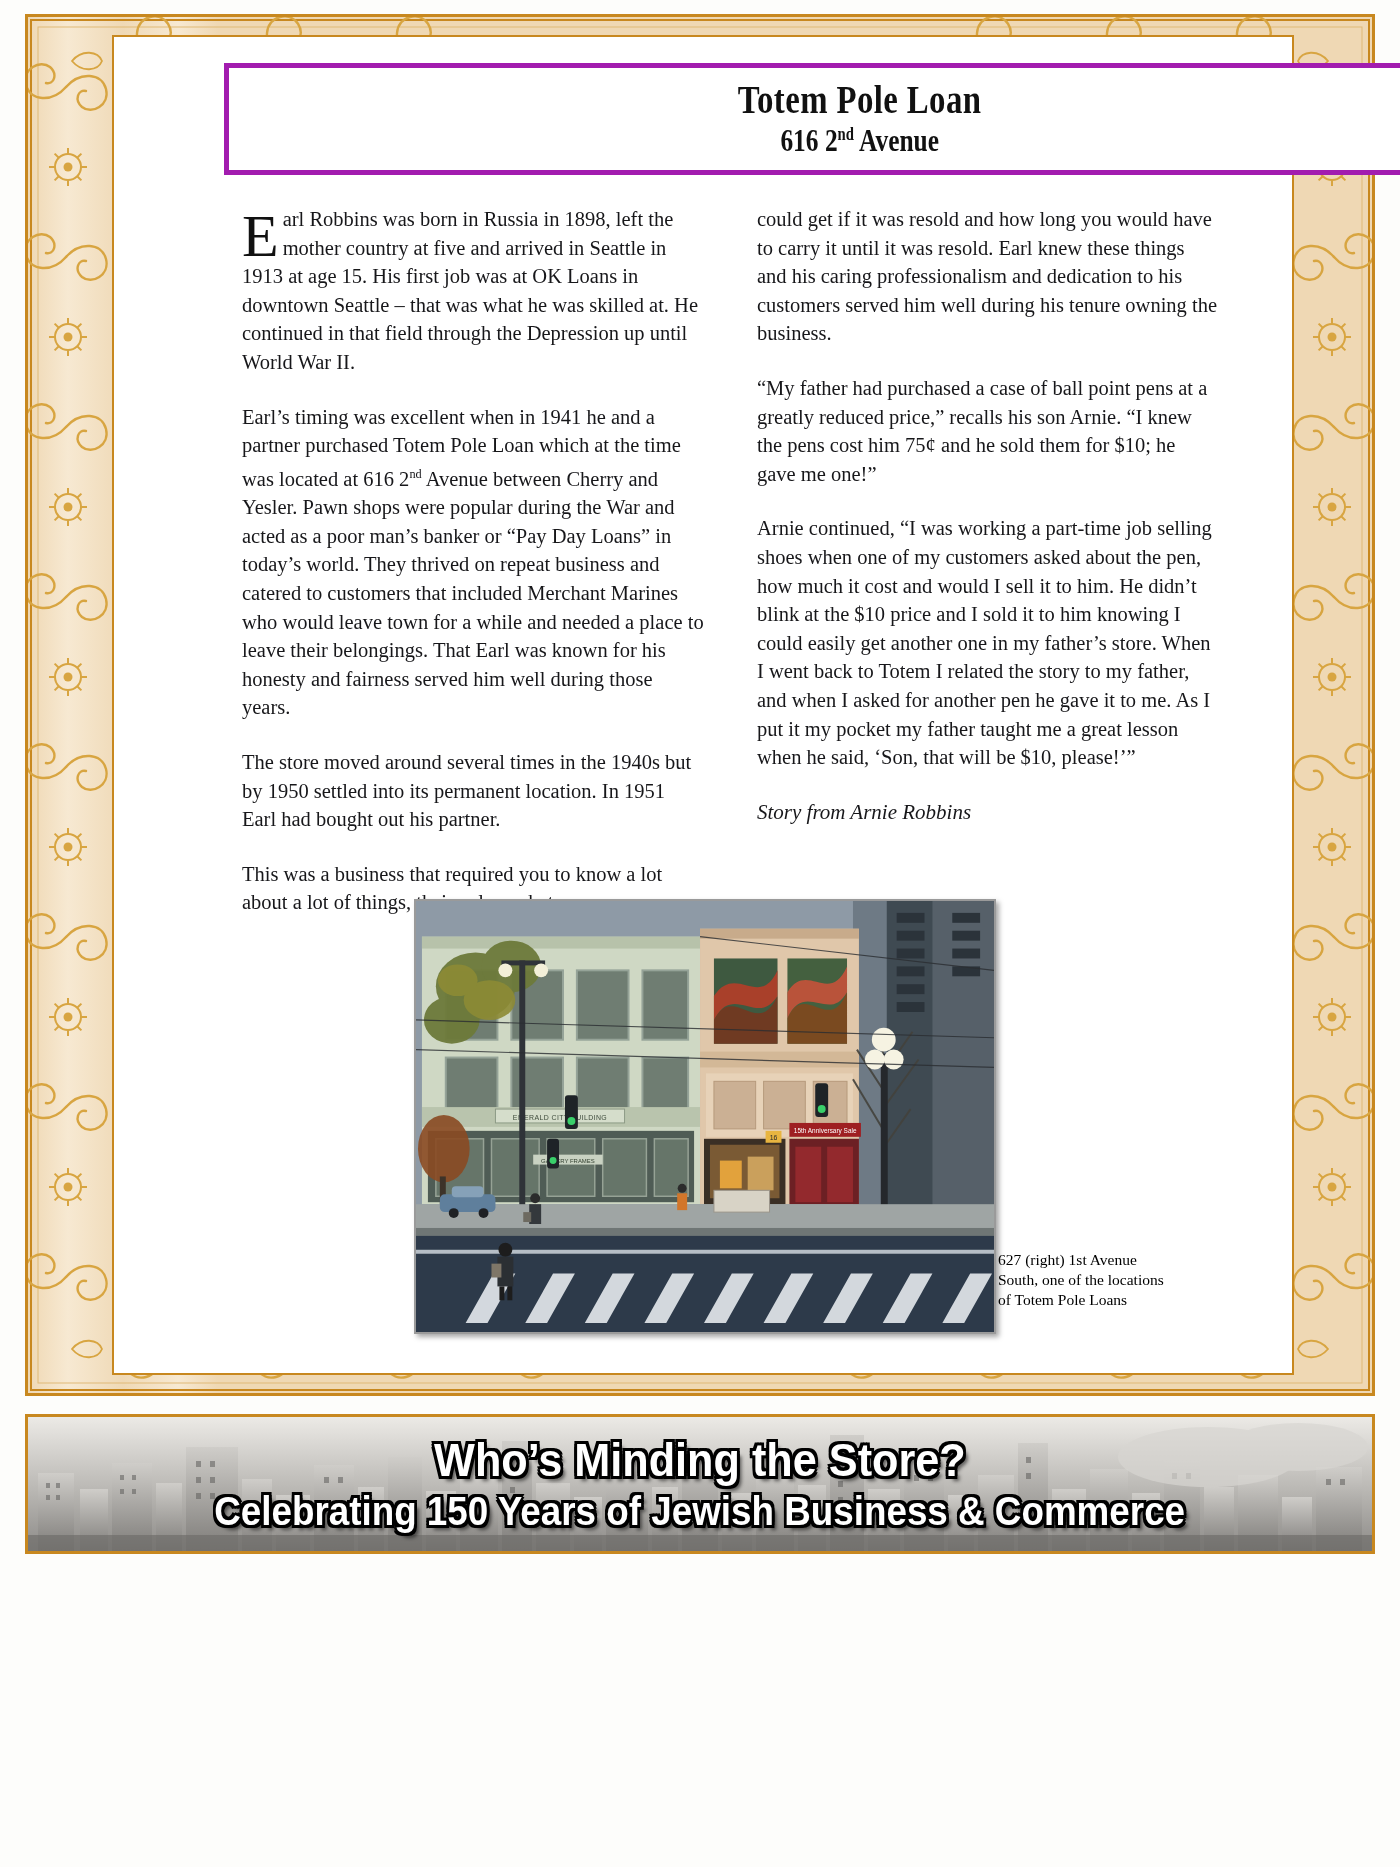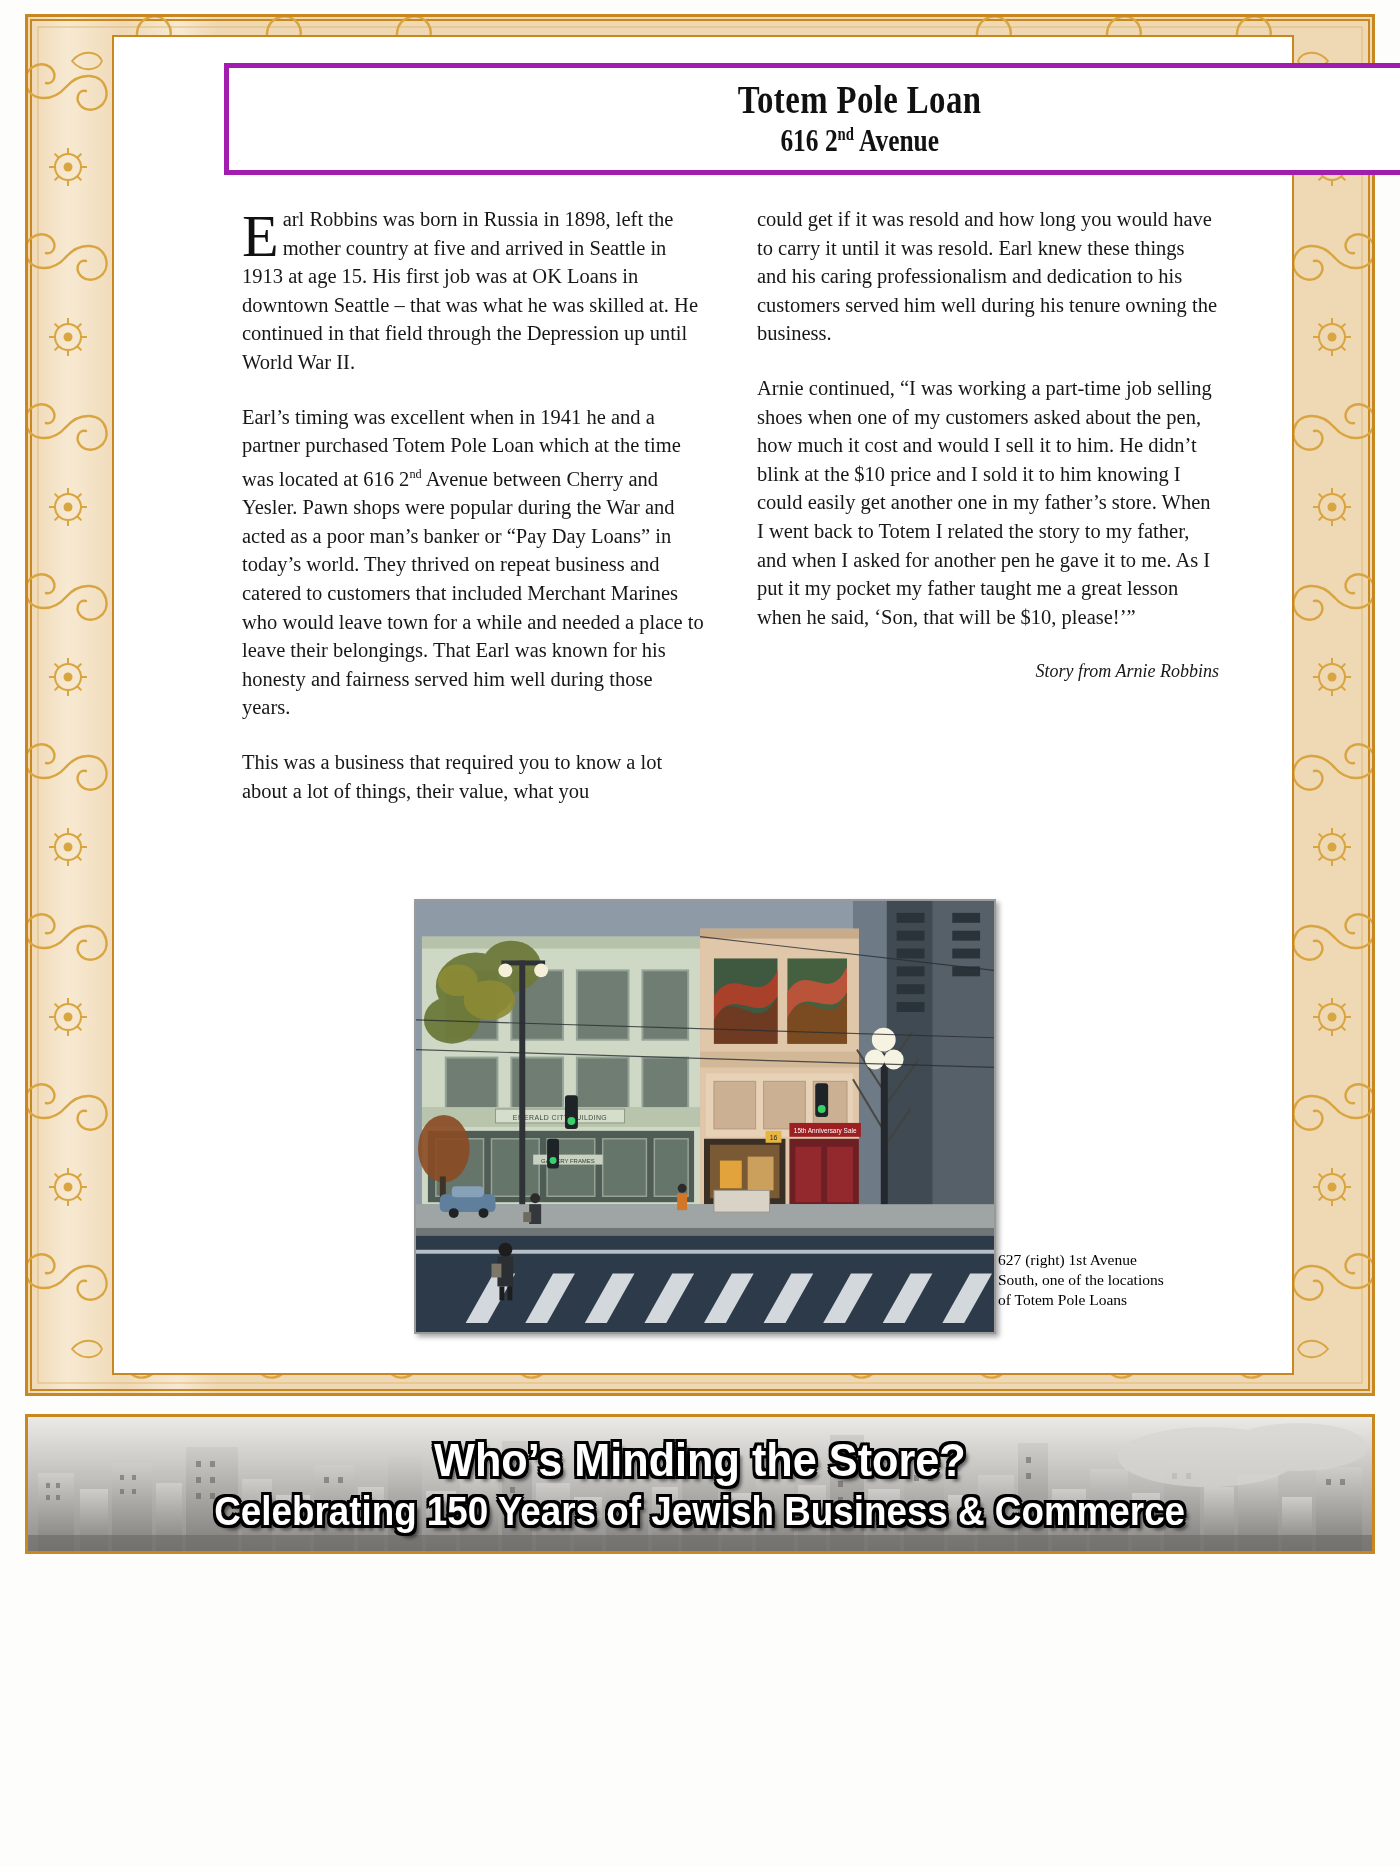--- a/index.html
+++ b/index.html
@@ -92,23 +92,23 @@
     float:left;
     font-family:"Liberation Serif",serif;
     font-size:60px;
     line-height:50px;
     padding:4px 4px 0 0;
     margin-top:2px;
     color:#111;
   }
   sup.ord{font-size:.6em;vertical-align:super;}
   .byline{
-    text-align:right;
+    text-align:left;
     font-style:italic;
-    font-size:18px;
+    font-size:21px;
     margin-top:10px;
   }
 
   
   .photo-wrap{
     position:absolute;left:300px;top:862px;width:582px;height:435px;
     border:2px solid #9a9a9a;
     box-sizing:border-box;
     box-shadow:3px 3px 5px rgba(0,0,0,.35);
     overflow:hidden;
@@ -457,25 +457,27 @@
         <div class="title-sub"><span>616 2</span><sup>nd</sup><span> Avenue</span></div>
       </div>
 
       <div class="cols">
 
         <div class="col col-left">
           <p><span class="dropcap">E</span><span>arl Robbins was born in Russia in 1898, left the mother country at five and arrived in Seattle in 1913 at age 15. His first job was at OK Loans in downtown Seattle – that was what he was skilled at. He continued in that field through the Depression up until World War II.</span></p>
 
           <p><span>Earl’s timing was excellent when in 1941 he and a partner purchased Totem Pole Loan which at the time was located at 616 2</span><sup class="ord">nd</sup><span> Avenue between Cherry and Yesler. Pawn shops were popular during the War and acted as a poor man’s banker or “Pay Day Loans” in today’s world. They thrived on repeat business and catered to customers that included Merchant Marines who would leave town for a while and needed a place to leave their belongings. That Earl was known for his honesty and fairness served him well during those years.</span></p>
 
+          <p>The store moved around several times in the 1940s but by 1950 settled into its permanent location. In 1951 Earl had bought out his partner.</p>
           <p>This was a business that required you to know a lot about a lot of things, their value, what you</p>
         </div>
 
         <div class="col col-right">
           <p>could get if it was resold and how long you would have to carry it until it was resold. Earl knew these things and his caring professionalism and dedication to his customers served him well during his tenure owning the business.</p>
+          <p>“My father had purchased a case of ball point pens at a greatly reduced price,” recalls his son Arnie. “I knew the pens cost him 75¢ and he sold them for $10; he gave me one!”</p>
           <p>Arnie continued, “I was working a part-time job selling shoes when one of my customers asked about the pen, how much it cost and would I sell it to him. He didn’t blink at the $10 price and I sold it to him knowing I could easily get another one in my father’s store. When I went back to Totem I related the story to my father, and when I asked for another pen he gave it to me. As I put it my pocket my father taught me a great lesson when he said, ‘Son, that will be $10, please!’”</p>
           <div class="byline">Story from Arnie Robbins</div>
         </div>
       </div>
 
       <div class="photo-wrap">
         <svg class="photo" viewBox="0 0 582 435" preserveAspectRatio="none">
 
           <rect x="0" y="0" width="582" height="435" fill="#8e9aa6"></rect>
           <rect x="470" y="0" width="112" height="330" fill="#3f4a52"></rect>

